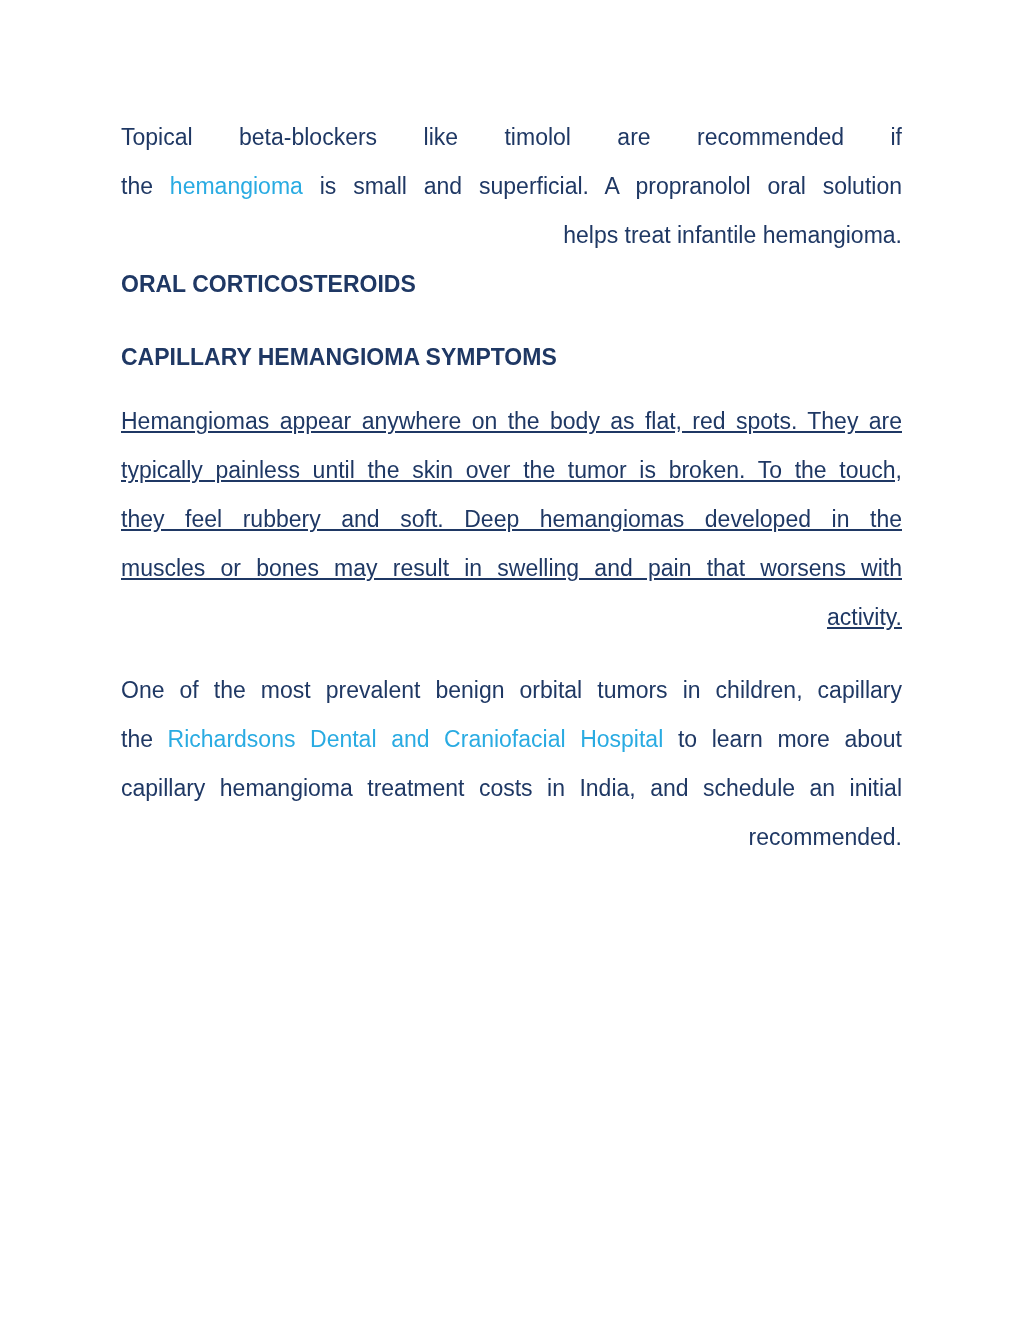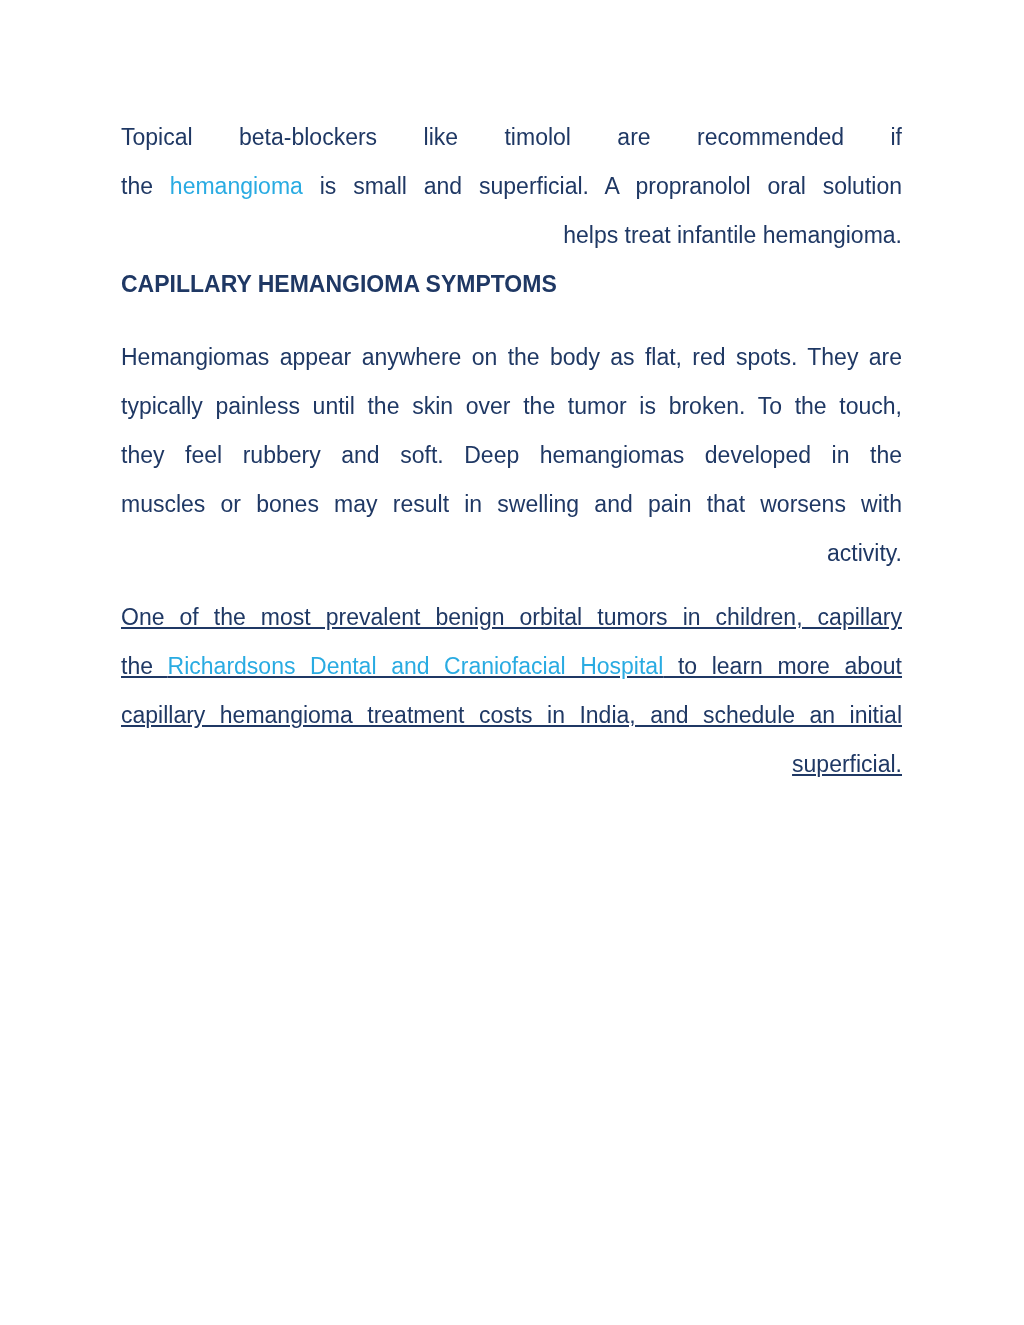--- a/index.html
+++ b/index.html
@@ -52,28 +52,29 @@
 </head>
 <body>
 
 <div class="page">
   <div class="doc-body">
       <div class="block paragraph">
         <div class="line justify"><span class="run">Topical beta-blockers like timolol are recommended if</span></div>
         <div class="line justify"><span class="run">the </span><span class="run link">hemangioma</span><span class="run"> is small and superficial. A propranolol oral solution</span></div>
         <div class="line last"><span class="run">helps treat infantile hemangioma.</span></div>
       </div>
+      <div class="block heading">ORAL CORTICOSTEROIDS</div>
       <div class="block heading">CAPILLARY HEMANGIOMA SYMPTOMS</div>
       <div class="block paragraph">
         <div class="line justify"><span class="run">Hemangiomas appear anywhere on the body as flat, red spots. They are</span></div>
         <div class="line justify"><span class="run">typically painless until the skin over the tumor is broken. To the touch,</span></div>
         <div class="line justify"><span class="run">they feel rubbery and soft. Deep hemangiomas developed in the</span></div>
         <div class="line justify"><span class="run">muscles or bones may result in swelling and pain that worsens with</span></div>
         <div class="line last"><span class="run">activity.</span></div>
       </div>
       <div class="block paragraph">
         <div class="line justify"><span class="run">One of the most prevalent benign orbital tumors in children, capillary</span></div>
         <div class="line justify"><span class="run">the </span><span class="run link">Richardsons Dental and Craniofacial Hospital</span><span class="run"> to learn more about</span></div>
         <div class="line justify"><span class="run">capillary hemangioma treatment costs in India, and schedule an initial</span></div>
-        <div class="line last"><span class="run">superficial.</span></div>
+        <div class="line last"><span class="run">recommended.</span></div>
       </div>
     </div>
 </div>
 
 </body></html>

